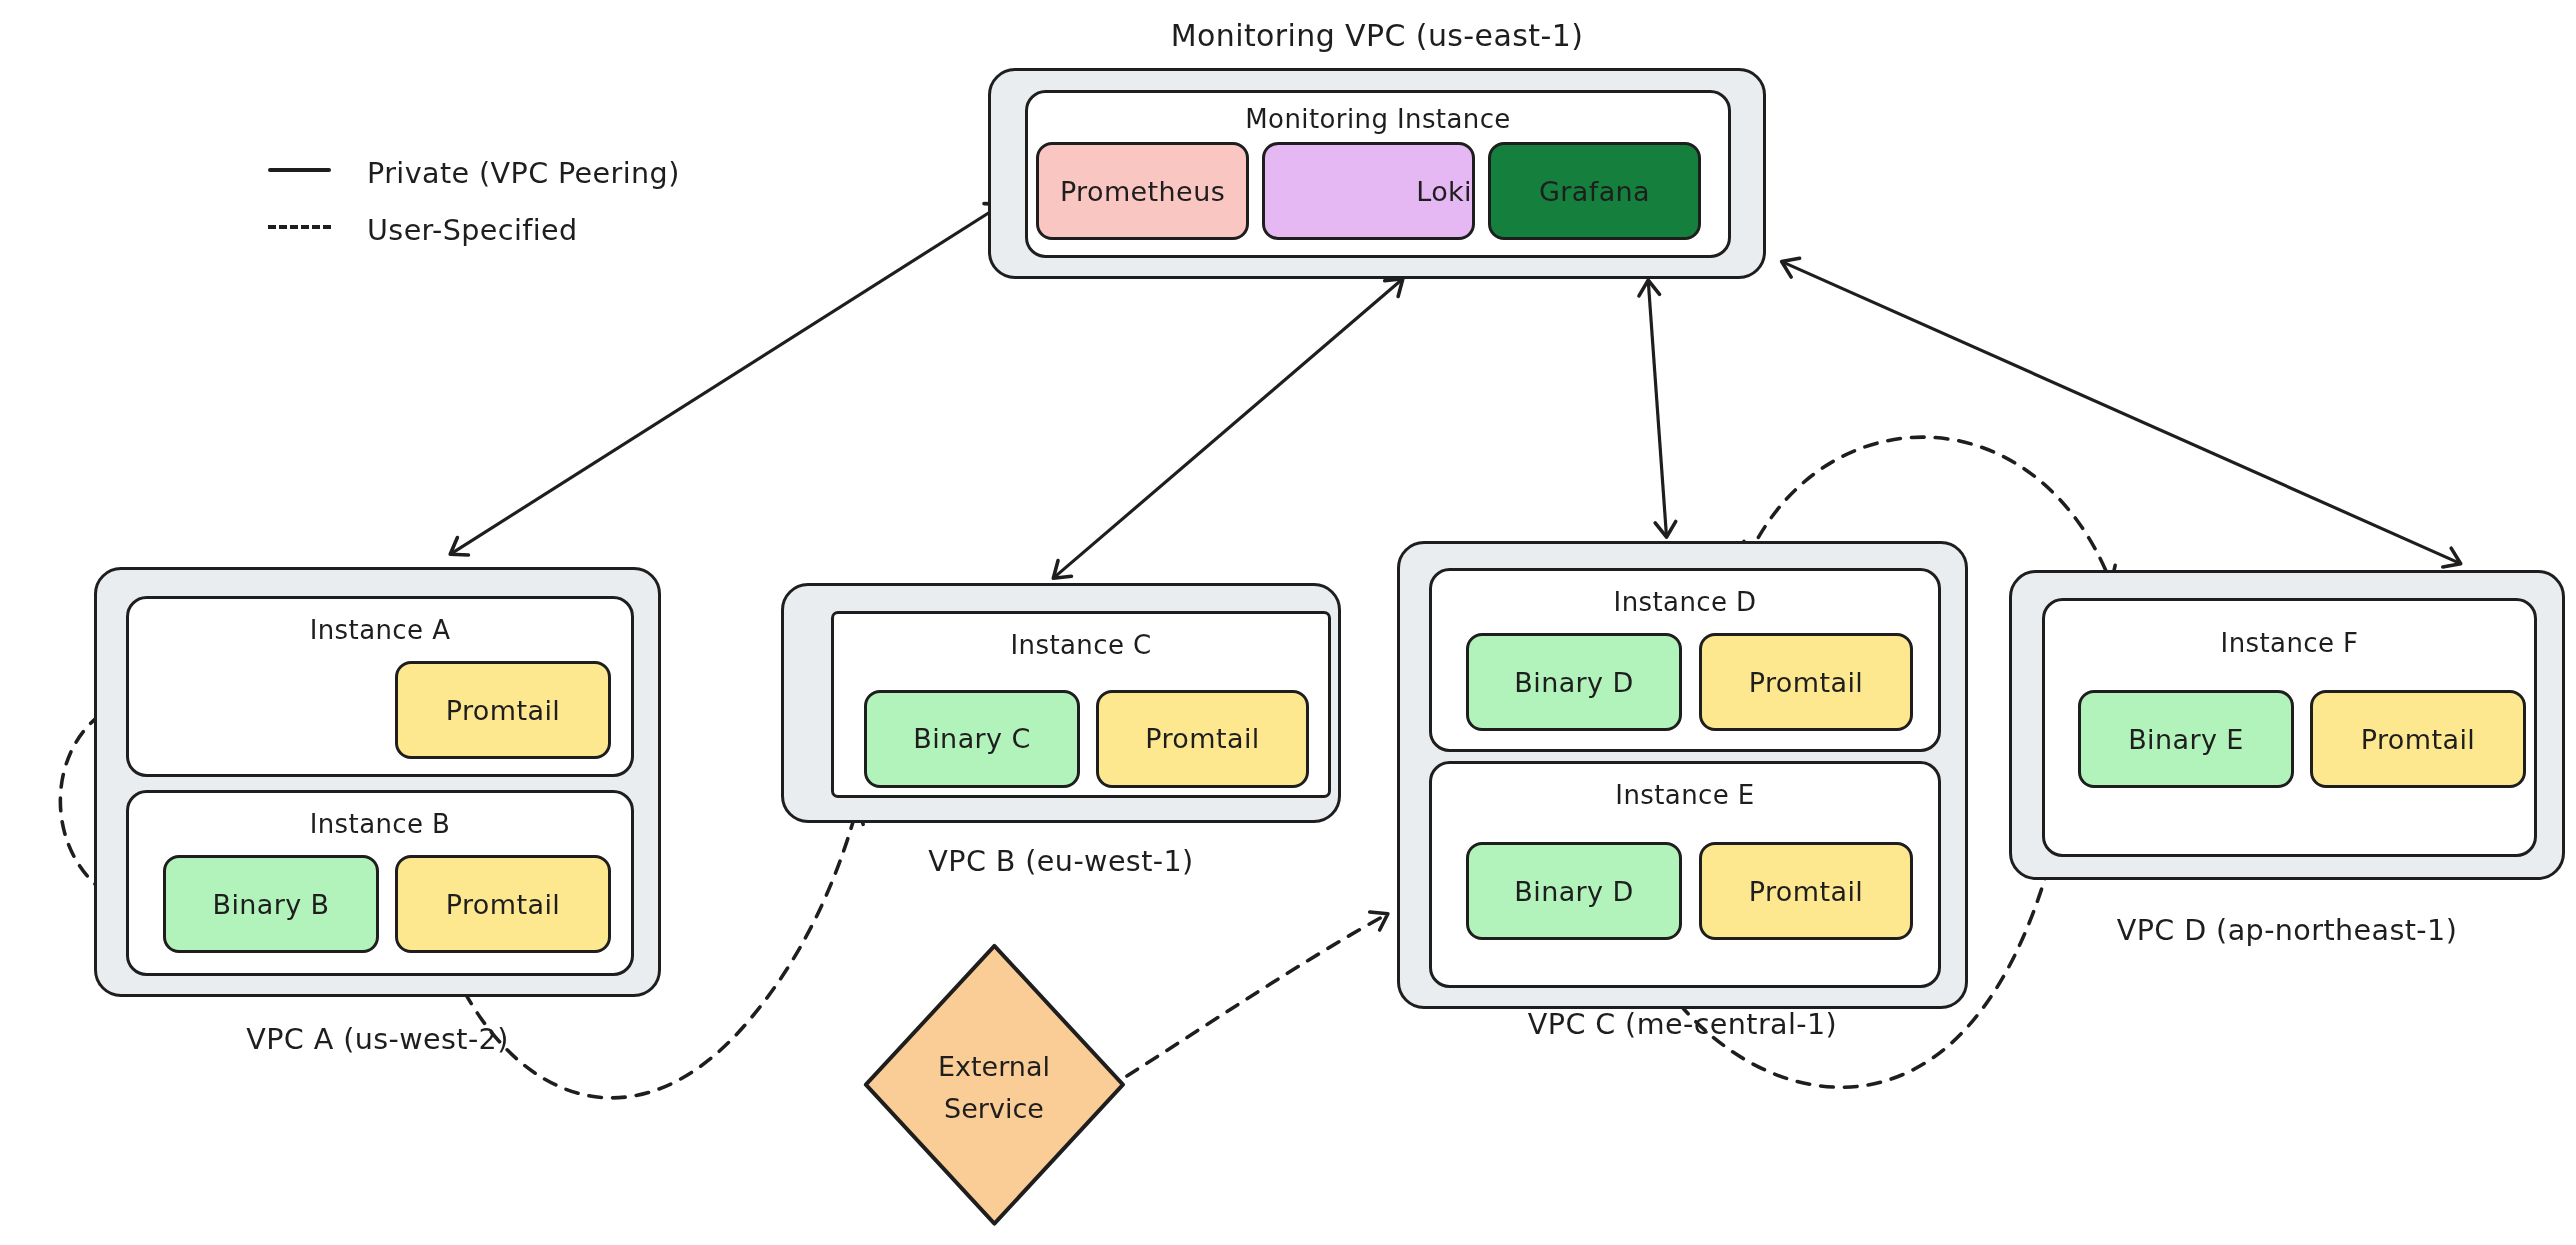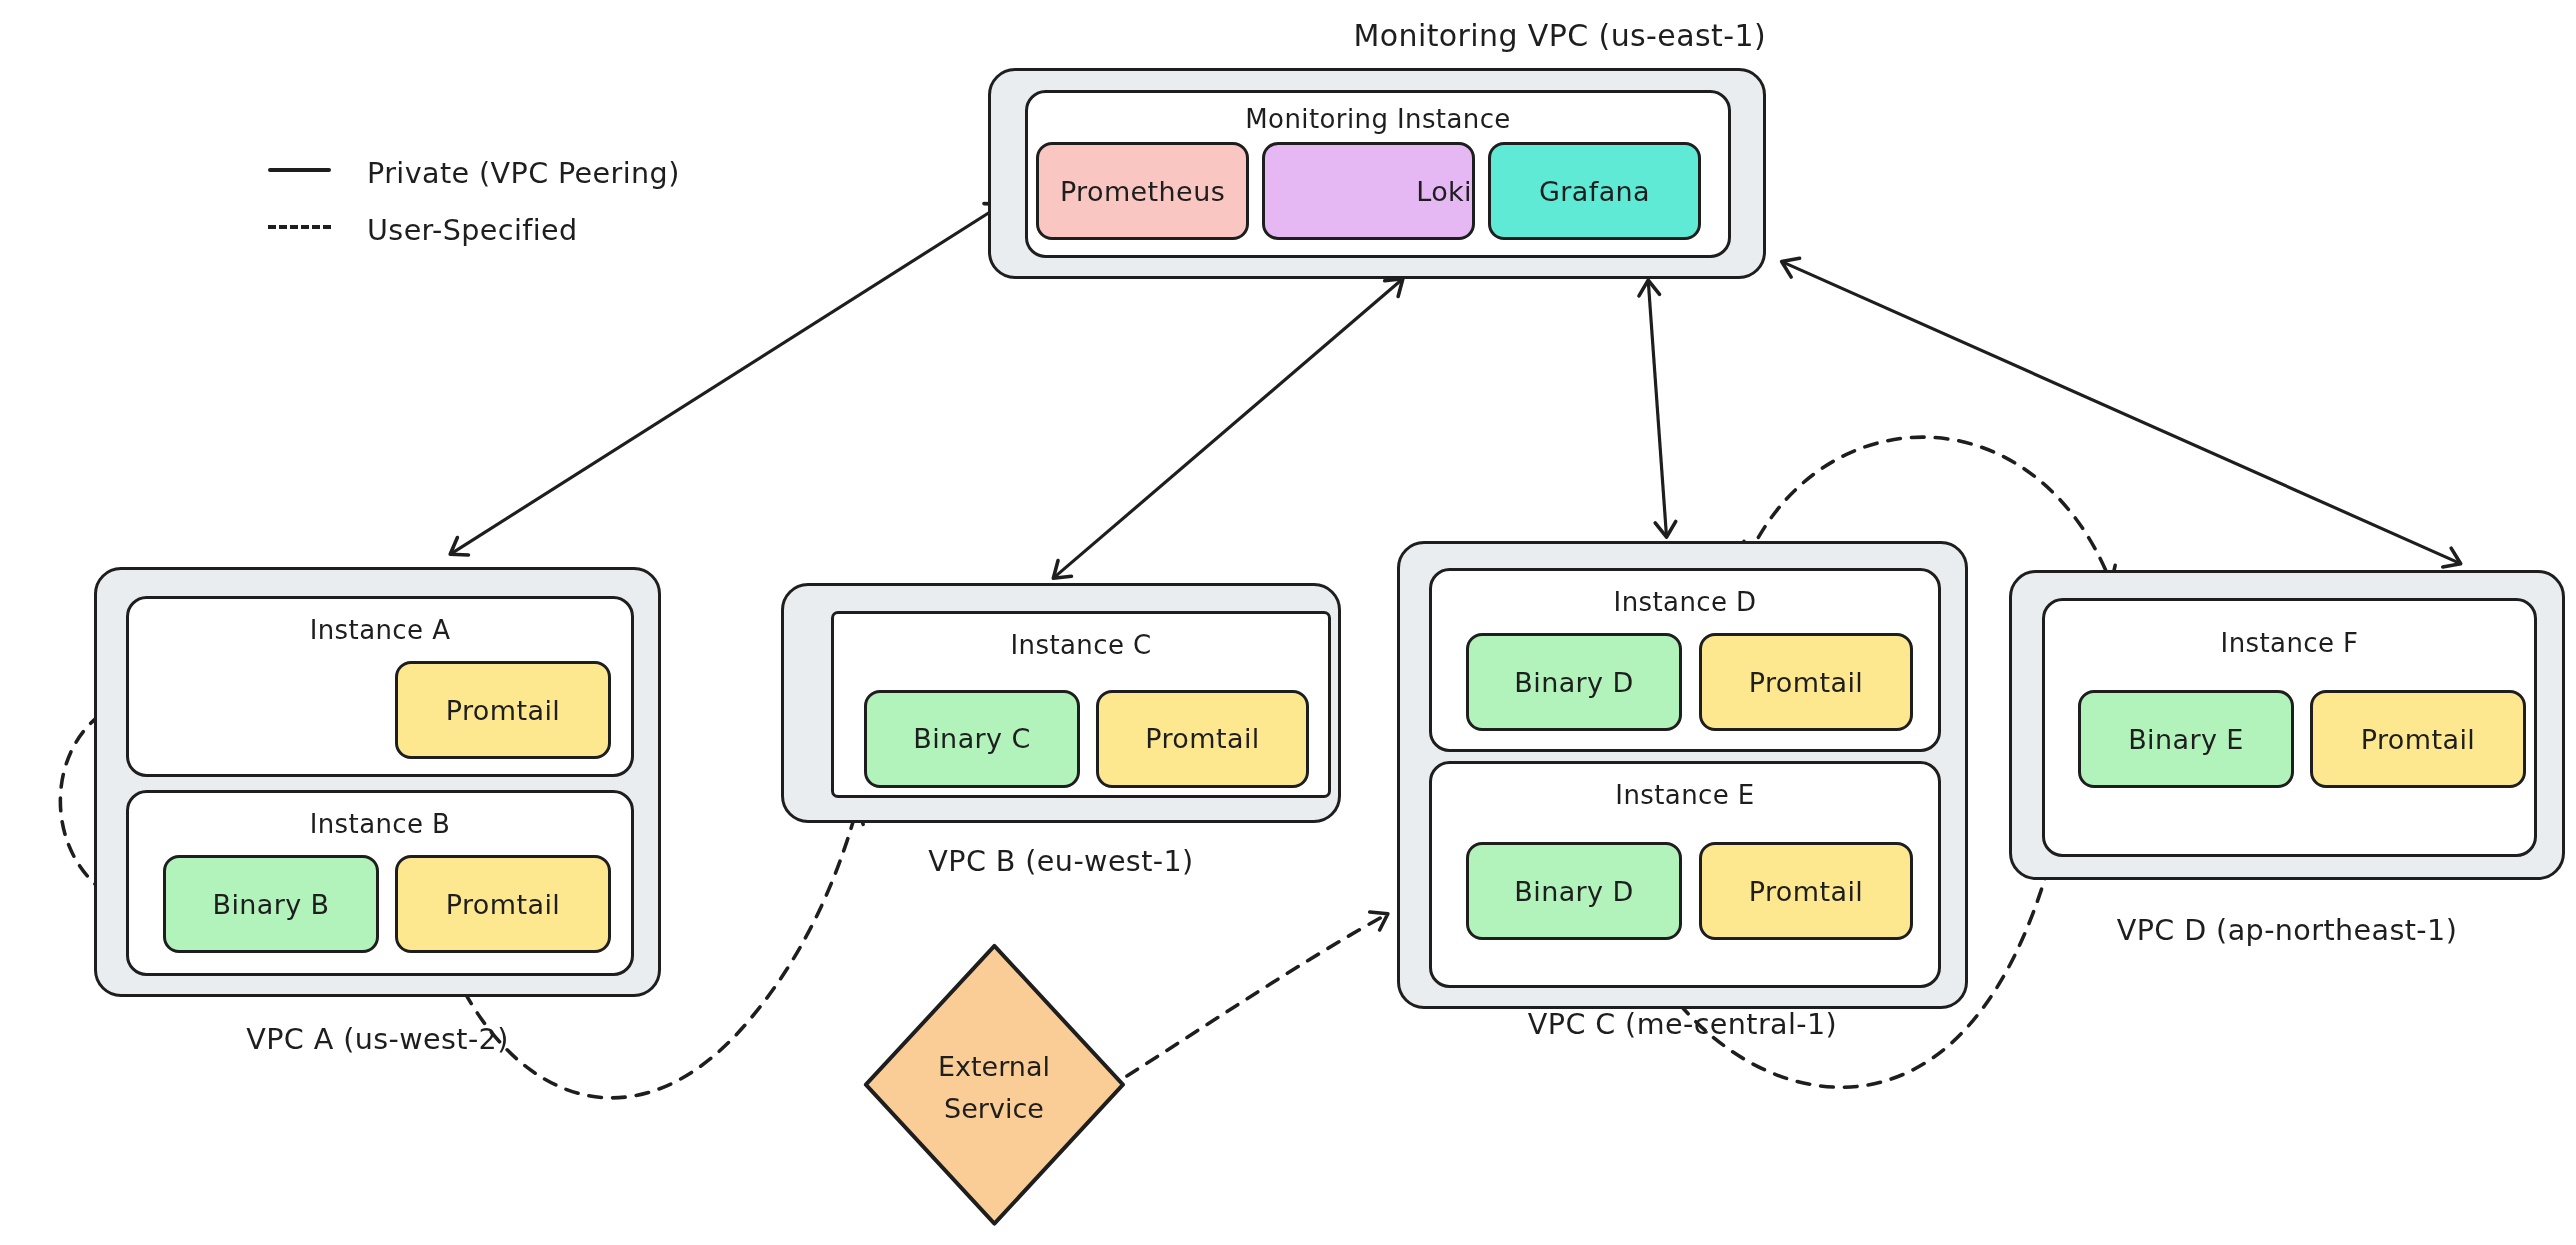--- a/index.html
+++ b/index.html
@@ -5,21 +5,21 @@
   html,body{margin:0;padding:0;background:#ffffff;}
   .canvas{position:relative;width:2576px;height:1245px;background:#ffffff;
           font-family:"DejaVu Sans",sans-serif;color:#1e1e1e;overflow:hidden;}
   .abs{position:absolute;box-sizing:border-box;}
   .vpc{border:3.2px solid #1e1e1e;border-radius:27px;background:#eaedf0;padding-left:28px;}
   .inst{border:3.2px solid #1e1e1e;border-radius:20.6px;background:#ffffff;}
   .chip{border:3.2px solid #1e1e1e;border-radius:16px;display:flex;align-items:center;
         justify-content:center;font-size:27px;letter-spacing:0.4px;}
   .inst-label{position:absolute;left:0;right:0;top:16px;text-align:center;font-size:26px;letter-spacing:0.4px;}
   .vpc-label{position:absolute;left:0;right:0;text-align:center;font-size:28.6px;letter-spacing:0.4px;}
-  .title{position:absolute;text-align:right;font-size:30px;letter-spacing:0.4px;}
+  .title{position:absolute;text-align:center;font-size:30px;letter-spacing:0.4px;}
   .legend-text{position:absolute;font-size:28.6px;letter-spacing:0.4px;}
   .legend-solid{position:absolute;border-top:4.8px solid #1e1e1e;border-radius:2.4px;}
   .legend-dashed{position:absolute;border-top:4.8px dashed #1e1e1e;}
   .ext-label{position:absolute;text-align:center;font-size:27px;line-height:1.55;}
   svg.edges{position:absolute;left:0;top:0;width:2576px;height:1245px;pointer-events:none;}
 </style>
 </head>
 <body>
 
 <div class="canvas">
@@ -54,21 +54,21 @@
 
   <div class="vpc abs" style="left:988px;top:68px;width:778px;height:211px;">
     <div class="inst abs" style="left:34px;top:19px;width:706px;height:168px;">
       <div class="inst-label" style="top:11px;">Monitoring Instance</div>
       <div class="chip abs" style="left: 8px; top: 49px; width: 213px; height: 98px; background: rgb(249, 198, 194);">
         <span>Prometheus</span>
       </div>
       <div class="chip abs" style="left: 234px; top: 49px; width: 213px; height: 98px; background: rgb(229, 184, 244); justify-content: flex-end;">
         <span>Loki</span>
       </div>
-      <div class="chip abs" style="left: 460px; top: 49px; width: 213px; height: 98px; background: #5eead4;">
+      <div class="chip abs" style="left: 460px; top: 49px; width: 213px; height: 98px; background: #15803d;">
         <span>Grafana</span>
       </div>
     </div>
   </div>
 
   <div class="vpc abs" style="left:94px;top:567px;width:567px;height:430px;">
     <div class="inst abs" style="left:29px;top:26px;width:508px;height:181px;">
       <div class="inst-label">Instance A</div>
       <div class="chip abs" style="left: 266px; top: 62px; width: 216px; height: 98px; background: rgb(253, 232, 143);">
         <span>Promtail</span>

